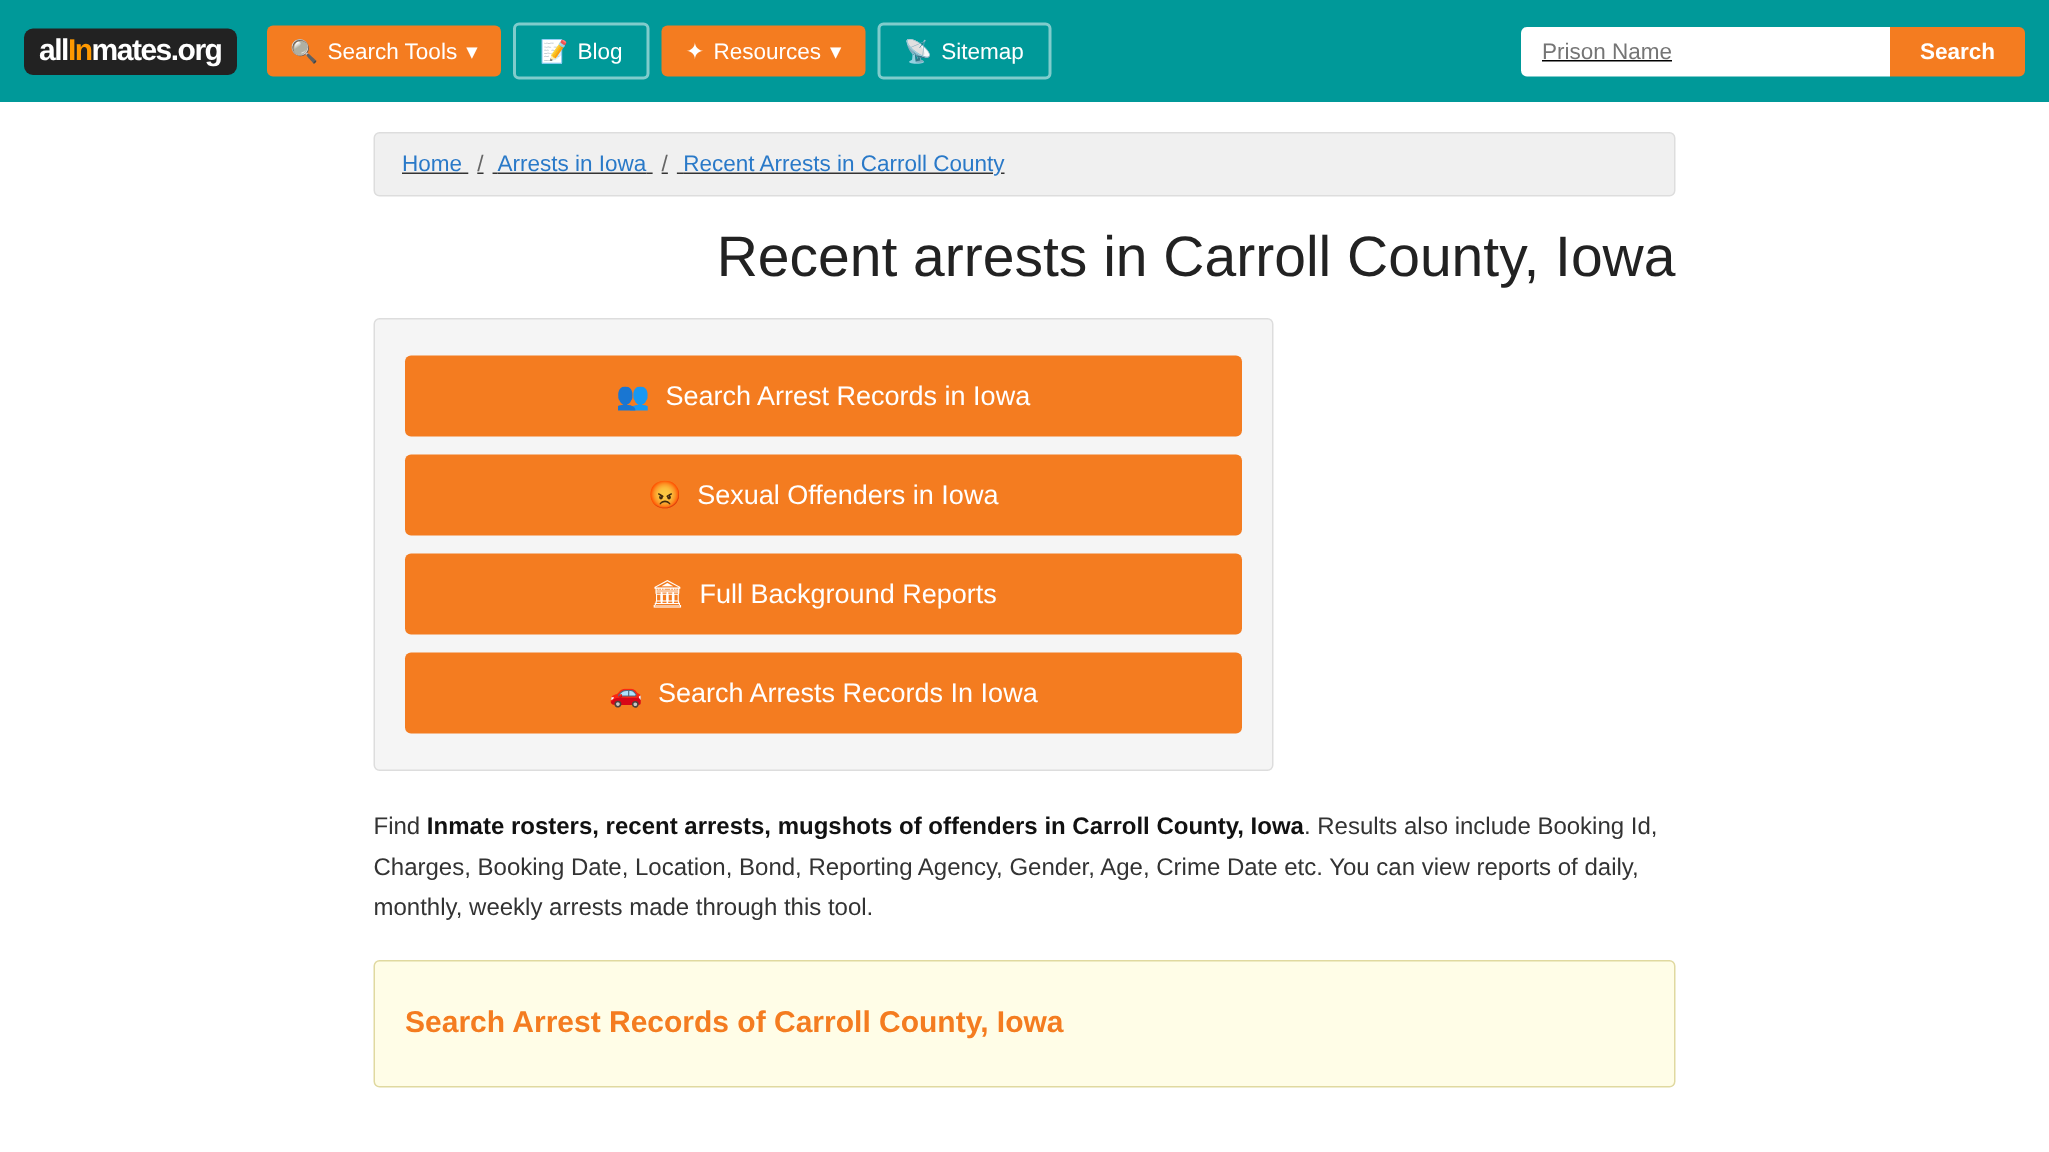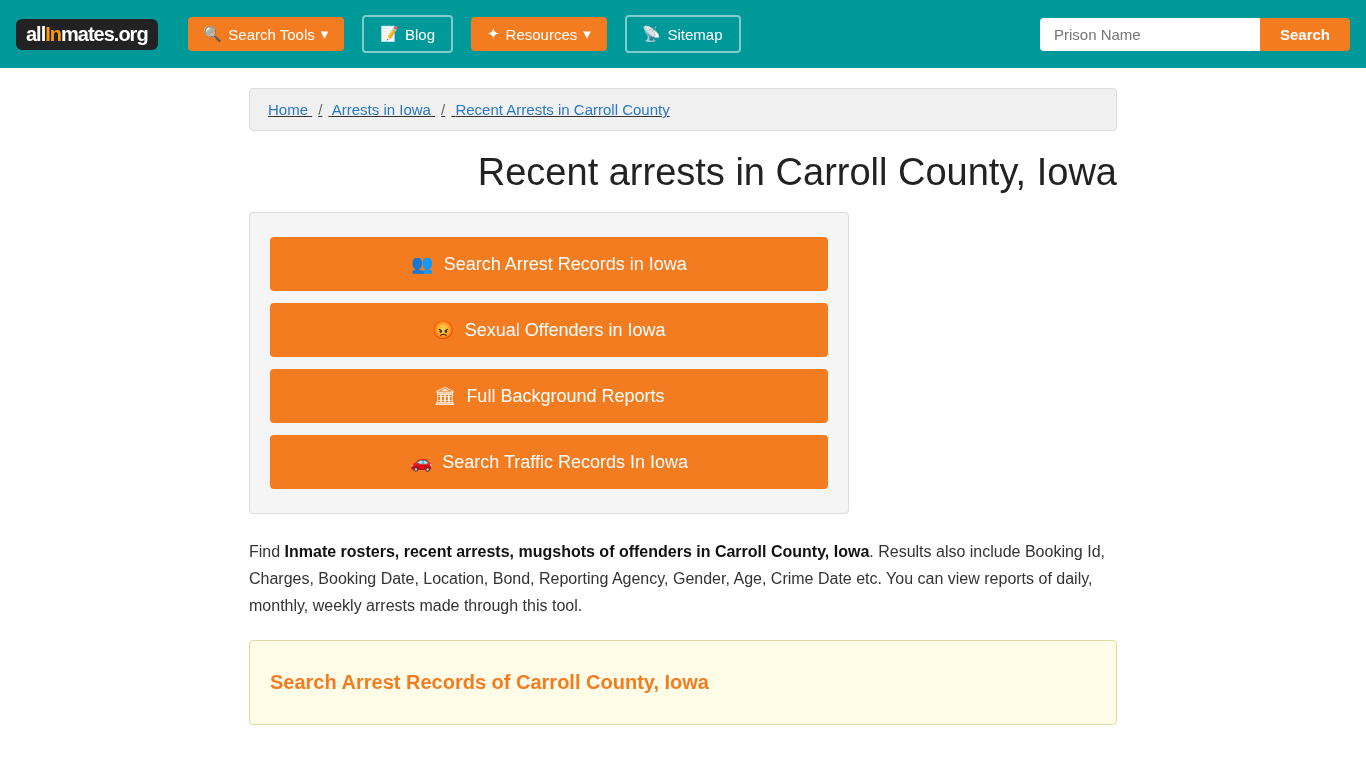--- a/index.html
+++ b/index.html
@@ -5,21 +5,21 @@
     * { margin: 0; padding: 0; box-sizing: border-box; }
     body { font-family: Arial, sans-serif; background: #fff; color: #333; font-size: 16px; }
 
     
     nav {
       background: #009999;
       display: flex;
       align-items: center;
       padding: 0 16px;
       height: 68px;
-      gap: 18px;
+      gap: 8px;
     }
     .logo-area {
       display: flex;
       align-items: center;
       margin-right: 12px;
     }
     .logo-box {
       background: #222;
       border-radius: 6px;
       padding: 4px 10px;
@@ -63,21 +63,22 @@
     }
 
     .nav-spacer { flex: 1; }
 
     .search-input {
       padding: 8px 14px;
       font-size: 15px;
       border: none;
       border-radius: 4px 0 0 4px;
       outline: none;
-      width: 220px;
+      width: 246px;
+      text-decoration: underline;
     }
     .search-btn {
       background: #f47c20;
       color: #fff;
       border: none;
       padding: 0 20px;
       font-size: 15px;
       font-weight: bold;
       border-radius: 0 4px 4px 0;
       cursor: pointer;
@@ -227,21 +228,21 @@
       <button class="action-btn">
         <span>😡</span>
         <span>Sexual Offenders in Iowa</span>
       </button>
       <button class="action-btn">
         <span>🏛</span>
         <span>Full Background Reports</span>
       </button>
       <button class="action-btn">
         <span>🚗</span>
-        <span>Search Traffic Records In Iowa</span>
+        <span>Search Arrests Records In Iowa</span>
       </button>
     </div>
 
   <p class="description">
     <span>Find </span><strong>Inmate rosters, recent arrests, mugshots of offenders in Carroll County, Iowa</strong><span>. Results also include Booking Id, Charges, Booking Date, Location, Bond, Reporting Agency, Gender, Age, Crime Date etc. You can view reports of daily, monthly, weekly arrests made through this tool.</span>
   </p>
 
   <div class="search-section">
     <div class="search-section-title">Search Arrest Records of Carroll County, Iowa</div>
   </div>

